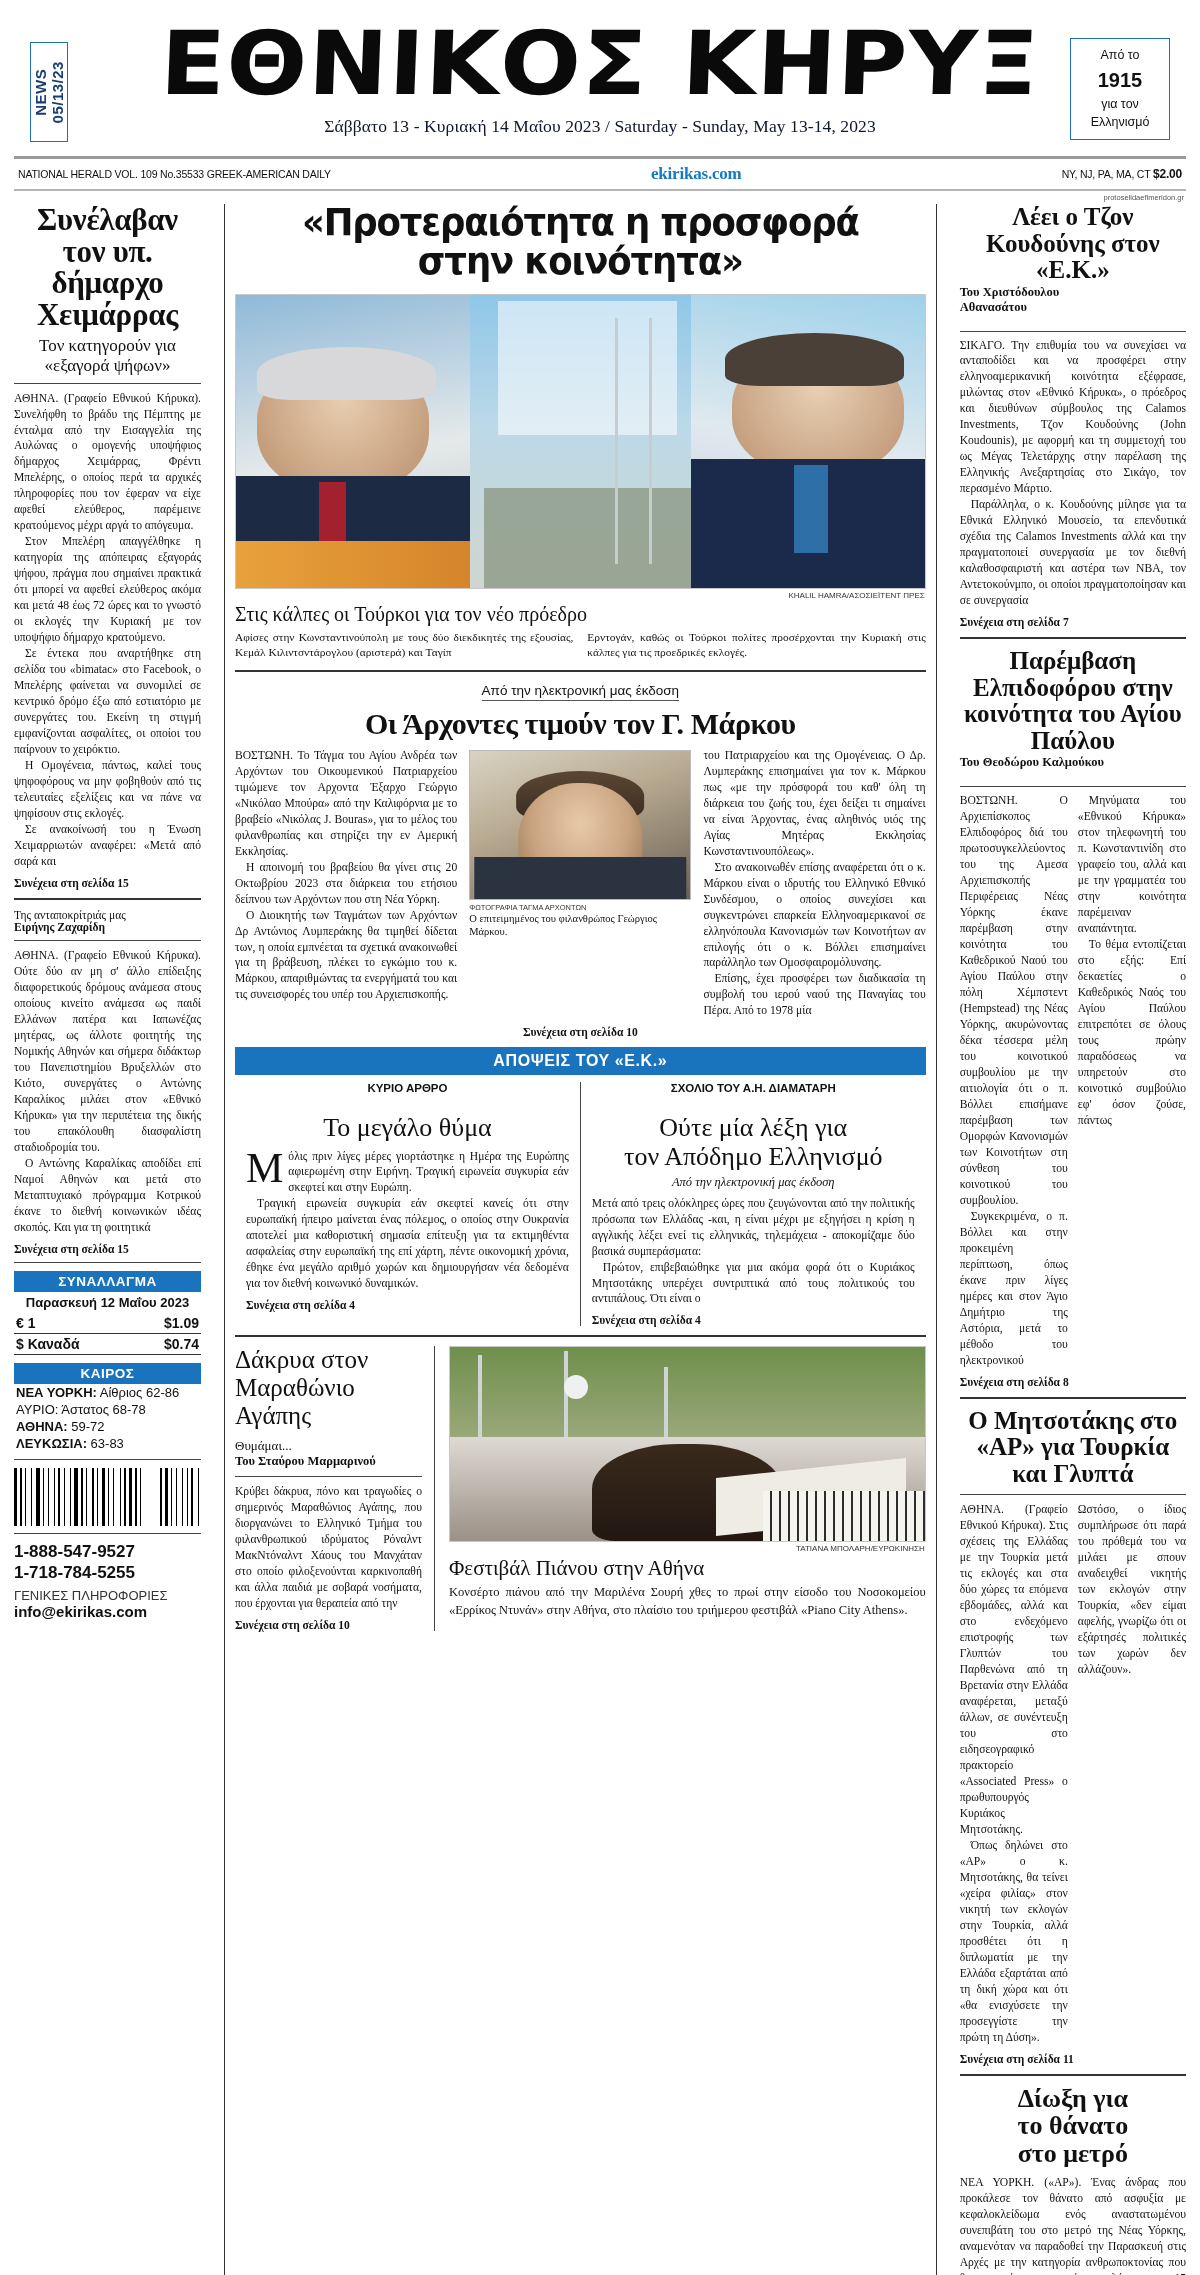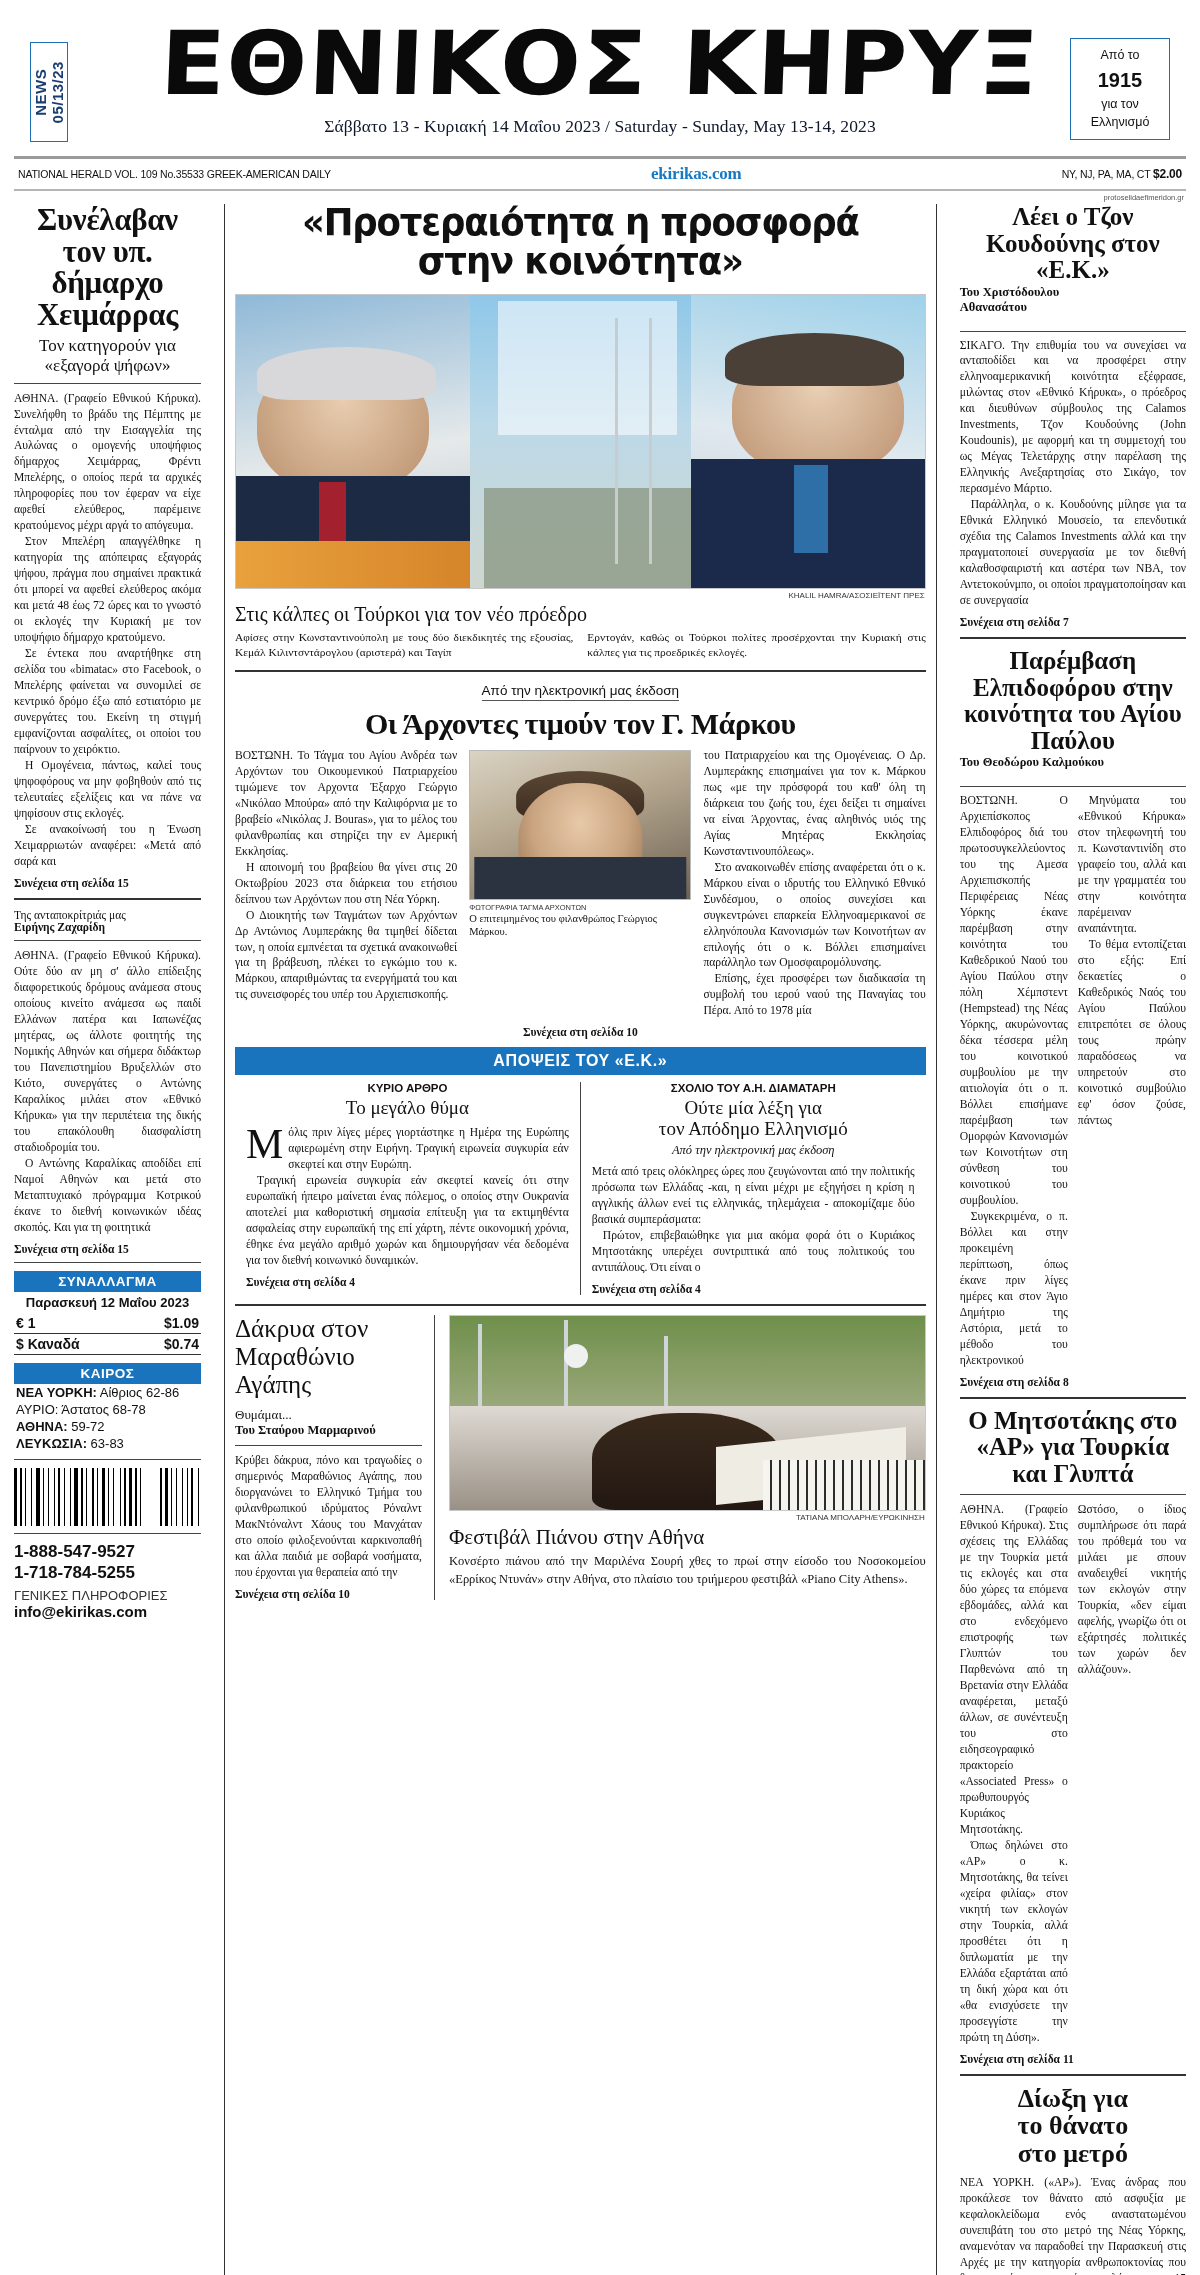--- a/index.html
+++ b/index.html
@@ -137,21 +137,21 @@
   
   .band {
     background: #1a74bd; color: #fff; text-align: center;
     font-family: "Liberation Sans", sans-serif; font-weight: bold;
     font-size: 16px; letter-spacing: .6px; padding: 5px 0; margin-top: 9px;
   }
   .two-op { display: flex; margin-top: 7px; }
   .two-op > div { flex: 1; padding: 0 11px; }
   .two-op > div:first-child { border-right: 1.5px solid #444; }
   .kicker { text-align: center; font-family: "Liberation Sans", sans-serif; font-weight: bold; font-size: 11.5px; }
-  .op-hl { text-align: center; font-family: "Liberation Serif", serif; font-size: 19px; line-height: 1.08; margin-top: 4px; }
+  .op-hl { text-align: center; font-family: "Liberation Serif", serif; font-size: 26px; line-height: 1.08; margin-top: 20px; }
   .op-sub { text-align: center; font-style: italic; font-size: 12.5px; margin-top: 4px; }
   .dropcap::first-letter {
     float: left; font-size: 42px; line-height: .82; padding: 2px 5px 0 0; font-weight: normal;
   }
 
   
   .r-hl { font-family: "Liberation Serif", serif; font-weight: bold; font-size: 25px; text-align: center; line-height: 1.06; }
   .r-byline { font-family: "Liberation Serif", serif; font-weight: bold; font-size: 12.5px; border-bottom: 1.5px solid #444; padding-bottom: 16px; margin: 1px 0 6px; }
 
   
@@ -429,21 +429,21 @@
           <div class="jump">Συνέχεια στη σελίδα 4</div>
         </div>
         <div>
           <div class="kicker">ΣΧΟΛΙΟ ΤΟΥ Α.Η. ΔΙΑΜΑΤΑΡΗ</div>
           <div class="op-hl">
             <span>Ούτε μία λέξη για</span><br>
             <span>τον Απόδημο Ελληνισμό</span>
           </div>
           <div class="op-sub">Από την ηλεκτρονική μας έκδοση</div>
           <div class="body-text" style="margin-top:6px">
-            <p class="first">Μετά από τρεις ολόκληρες ώρες που ζευγώνονται από την πολιτικής πρόσωπα των Ελλάδας -και, η είναι μέχρι με εξηγήσει η κρίση η αγγλικής άλλων ενεί τις ελληνικάς, τηλεμάχεια - αποκομίζαμε δύο βασικά συμπεράσματα:</p>
+            <p class="first">Μετά από τρεις ολόκληρες ώρες που ζευγώνονται από την πολιτικής πρόσωπα των Ελλάδας -και, η είναι μέχρι με εξηγήσει η κρίση η αγγλικής λέξει ενεί τις ελληνικάς, τηλεμάχεια - αποκομίζαμε δύο βασικά συμπεράσματα:</p>
             <p>Πρώτον, επιβεβαιώθηκε για μια ακόμα φορά ότι ο Κυριάκος Μητσοτάκης υπερέχει συντριπτικά από τους πολιτικούς του αντιπάλους. Ότι είναι ο</p>
           </div>
           <div class="jump">Συνέχεια στη σελίδα 4</div>
         </div>
       </div>
 
       <div class="hr-md"></div>
 
       <div style="display:flex;gap:14px">
         <div style="width:200px;border-right:1.5px solid #444;padding-right:12px">

